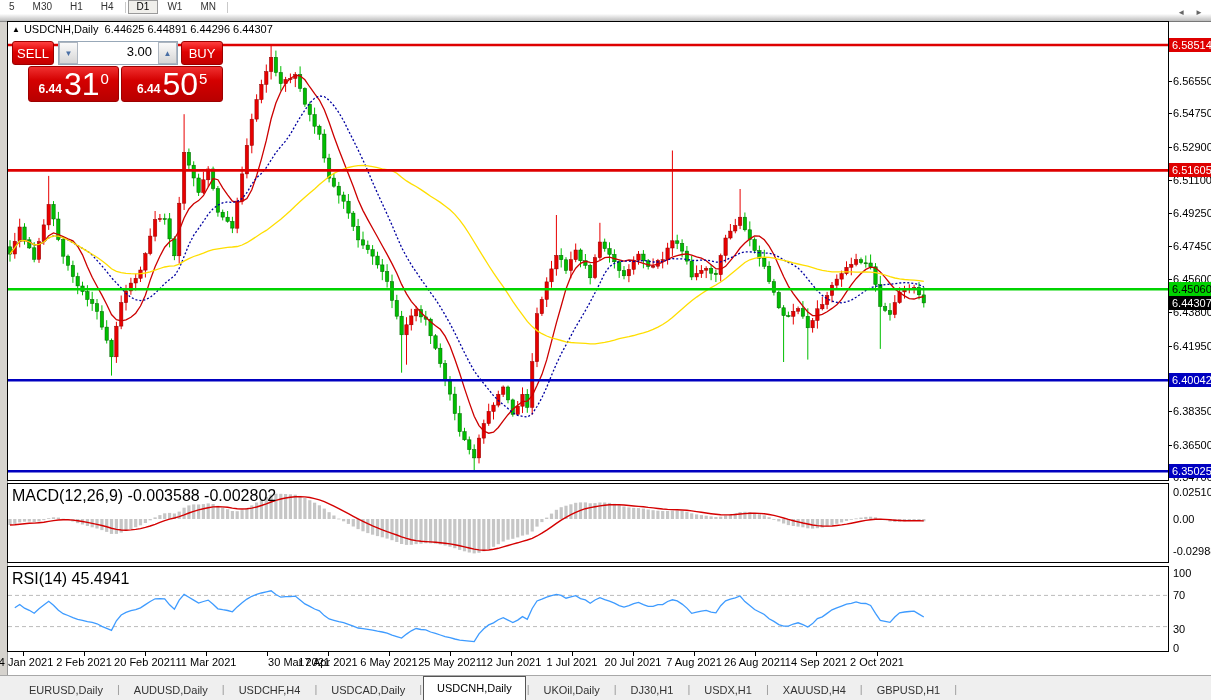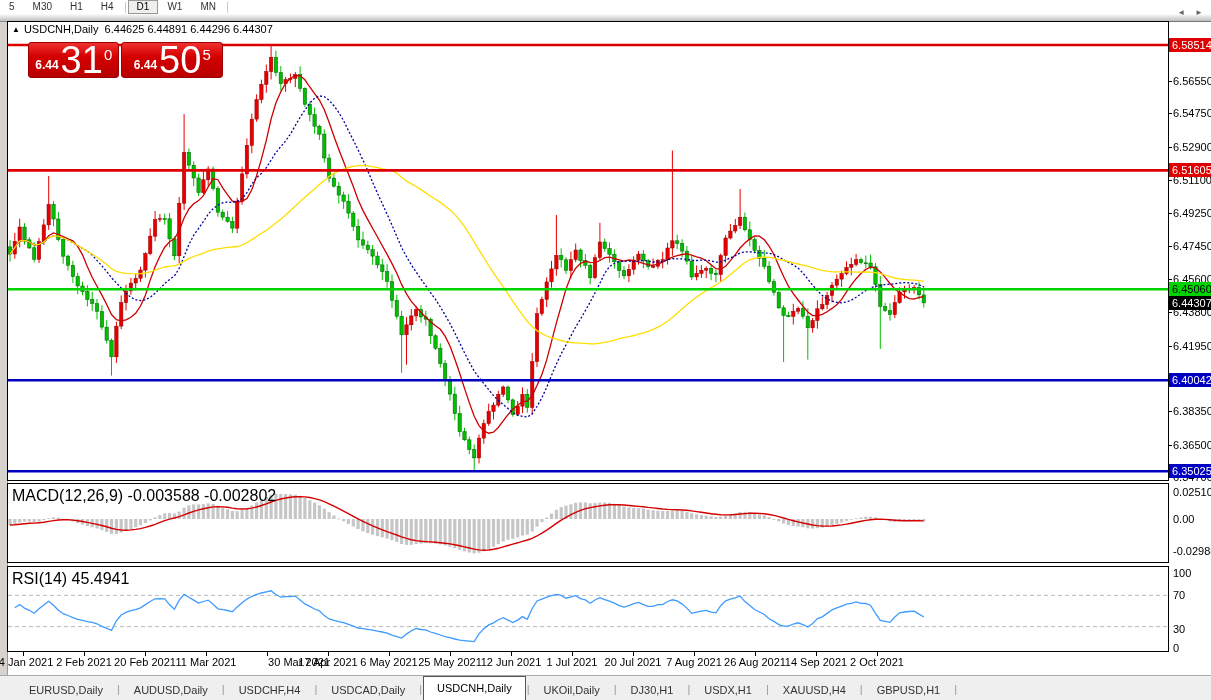--- a/index.html
+++ b/index.html
@@ -47,21 +47,21 @@
   .spin{display:flex;border:1px solid #98a8b8;background:#fff;height:22px;}
   .spin .sbtn{width:17px;background:linear-gradient(#fafafa,#d6d6d6);border:1px solid #aeb6c0;color:#4a6fa5;
               font-size:8px;display:flex;align-items:center;justify-content:center;cursor:pointer;}
   .spin .vol{width:74px;background:#fff;font-size:13px;color:#000;text-align:right;padding-right:6px;line-height:20px;}
   .trade .row2{display:flex;margin-top:1px;height:36px;margin-left:16px;}
   .pricebox{background:linear-gradient(#f03030,#d40000 40%,#b80000);border:1px solid #9d0000;border-radius:3px;
             color:#fff;display:flex;align-items:flex-end;justify-content:center;padding-bottom:2px;}
   .pb-left{width:98px;margin-right:2px;}
   .pb-right{width:109px;}
   .pfx{font-size:12px;font-weight:bold;margin-right:2px;margin-bottom:3px;}
-  .big{font-size:38px;line-height:30px;}
+  .big{font-size:32px;line-height:30px;}
   .sup{font-size:15px;margin-bottom:12px;margin-left:1px;}
 </style>
 </head>
 <body>
 
 <div class="toolbar" id="tfbar">
     <div class="tf-btn">5</div>
     <div class="tf-btn">M30</div>
     <div class="tf-btn">H1</div>
     <div class="tf-btn">H4</div>
@@ -669,20 +669,29 @@
 </div>
 
 <div class="ind-label" style="top:487px">
   <span>MACD(12,26,9)</span>&nbsp;<span>-0.003588 -0.002802</span>
 </div>
 <div class="ind-label" style="top:570px">
   <span>RSI(14)</span>&nbsp;<span>45.4941</span>
 </div>
 
 <div class="trade">
+  <div class="row1">
+    <div class="btn-red sellbtn">SELL</div>
+    <div class="spin">
+      <div class="sbtn">▼</div>
+      <div class="vol">3.00</div>
+      <div class="sbtn">▲</div>
+    </div>
+    <div class="btn-red buybtn">BUY</div>
+  </div>
   <div class="row2">
     <div class="pricebox pb-left">
       <span class="pfx">6.44</span>
         <span class="big">31</span>
         <span class="sup">0</span>
     </div>
     <div class="pricebox pb-right">
       <span class="pfx">6.44</span>
         <span class="big">50</span>
         <span class="sup">5</span>

